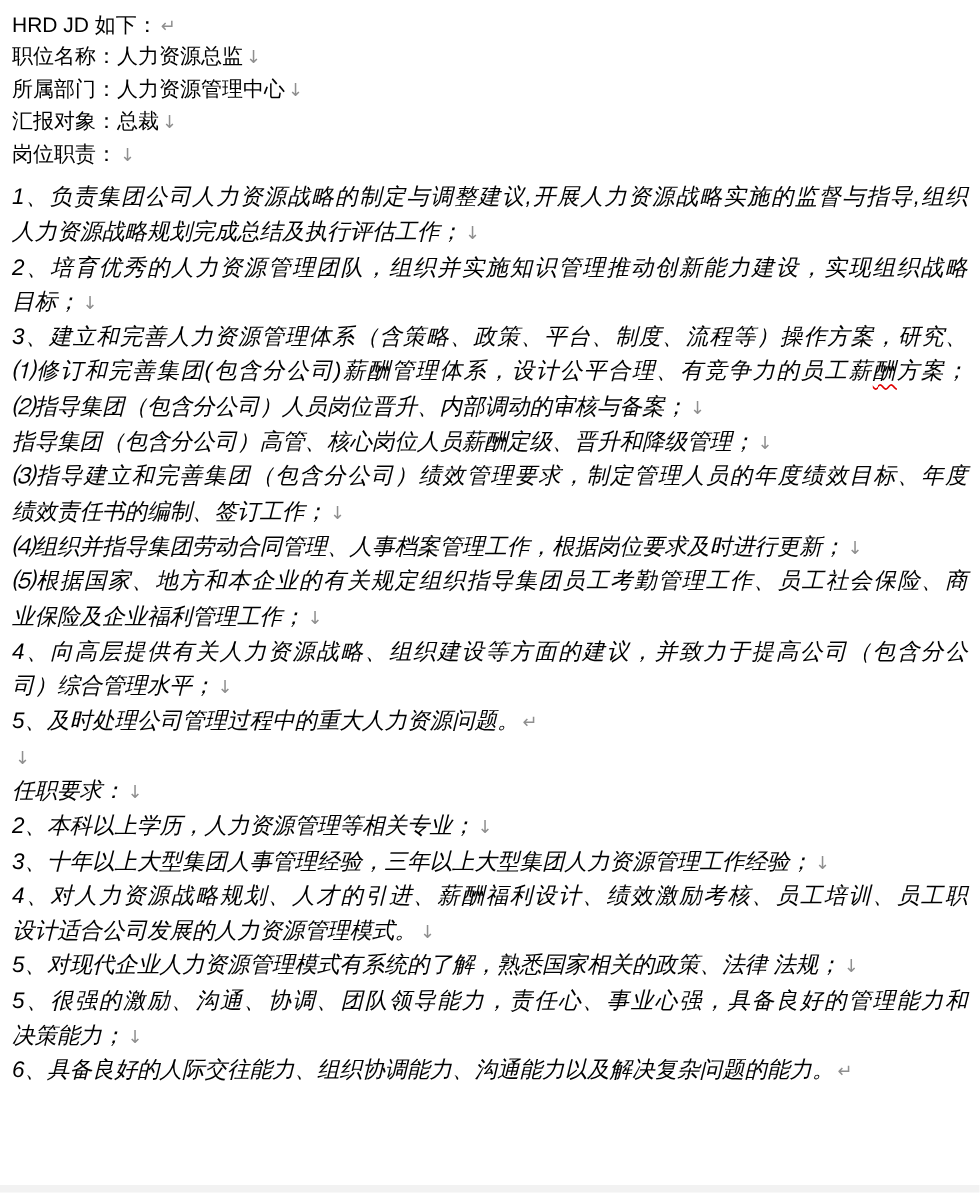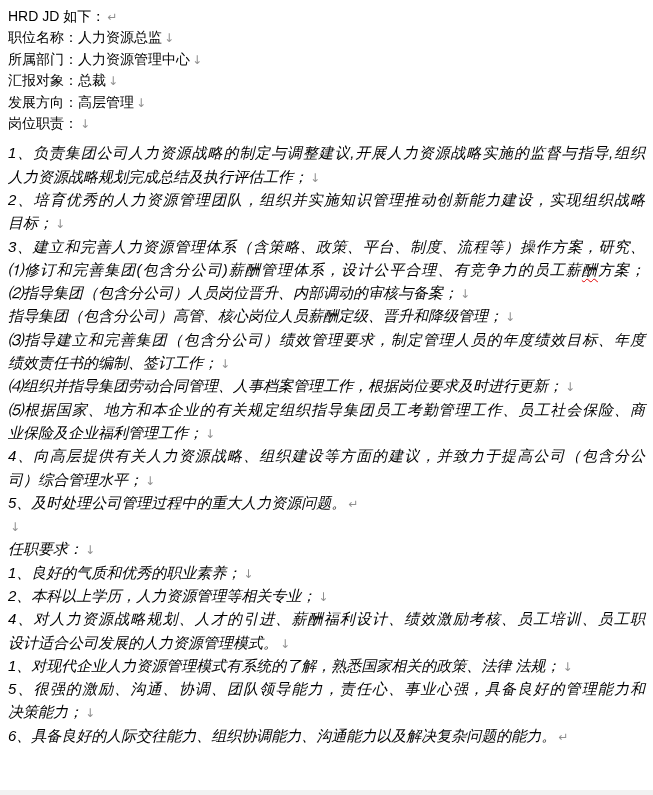--- a/index.html
+++ b/index.html
@@ -68,42 +68,41 @@
   }
 </style>
 </head>
 <body>
 
 <div class="doc" style="color: rgb(0, 0, 0);">
     <div class="line header"><span>HRD JD 如下：</span><span class="mark" style="color: rgb(143, 143, 143);">↵</span></div>
     <div class="line header"><span>职位名称：人力资源总监</span><span class="mark" style="color: rgb(143, 143, 143);">↓</span></div>
     <div class="line header"><span>所属部门：人力资源管理中心</span><span class="mark" style="color: rgb(143, 143, 143);">↓</span></div>
     <div class="line header"><span>汇报对象：总裁</span><span class="mark" style="color: rgb(143, 143, 143);">↓</span></div>
-    <div class="line header"><span>发展方向：高层管理</span><span class="mark" style="color: rgb(143, 143, 143);">↓</span></div>
     <div class="line header"><span>岗位职责：</span><span class="mark" style="color: rgb(143, 143, 143);">↓</span></div>
     <div class="line body fill first-body"><span>1、负责集团公司人力资源战略的制定与调整建议,开展人力资源战略实施的监督与指导,组织</span></div>
     <div class="line body"><span>人力资源战略规划完成总结及执行评估工作；</span><span class="mark" style="color: rgb(143, 143, 143);">↓</span></div>
     <div class="line body fill"><span>2、培育优秀的人力资源管理团队，组织并实施知识管理推动创新能力建设，实现组织战略</span></div>
     <div class="line body"><span>目标；</span><span class="mark" style="color: rgb(143, 143, 143);">↓</span></div>
     <div class="line body fill"><span>3、建立和完善人力资源管理体系（含策略、政策、平台、制度、流程等）操作方案，研究、</span></div>
     <div class="line body fill"><span>⑴修订和完善集团(包含分公司)薪酬管理体系，设计公平合理、有竞争力的员工薪</span><span class="misspell">酬</span><span>方案；</span></div>
     <div class="line body"><span>⑵指导集团（包含分公司）人员岗位晋升、内部调动的审核与备案；</span><span class="mark" style="color: rgb(143, 143, 143);">↓</span></div>
     <div class="line body"><span>指导集团（包含分公司）高管、核心岗位人员薪酬定级、晋升和降级管理；</span><span class="mark" style="color: rgb(143, 143, 143);">↓</span></div>
     <div class="line body fill"><span>⑶指导建立和完善集团（包含分公司）绩效管理要求，制定管理人员的年度绩效目标、年度</span></div>
     <div class="line body"><span>绩效责任书的编制、签订工作；</span><span class="mark" style="color: rgb(143, 143, 143);">↓</span></div>
     <div class="line body"><span>⑷组织并指导集团劳动合同管理、人事档案管理工作，根据岗位要求及时进行更新；</span><span class="mark" style="color: rgb(143, 143, 143);">↓</span></div>
     <div class="line body fill"><span>⑸根据国家、地方和本企业的有关规定组织指导集团员工考勤管理工作、员工社会保险、商</span></div>
     <div class="line body"><span>业保险及企业福利管理工作；</span><span class="mark" style="color: rgb(143, 143, 143);">↓</span></div>
     <div class="line body fill"><span>4、向高层提供有关人力资源战略、组织建设等方面的建议，并致力于提高公司（包含分公</span></div>
     <div class="line body"><span>司）综合管理水平；</span><span class="mark" style="color: rgb(143, 143, 143);">↓</span></div>
     <div class="line body"><span>5、及时处理公司管理过程中的重大人力资源问题。</span><span class="mark" style="color: rgb(143, 143, 143);">↵</span></div>
     <div class="line body"><span></span><span class="mark" style="color: rgb(143, 143, 143);">↓</span></div>
     <div class="line body"><span>任职要求：</span><span class="mark" style="color: rgb(143, 143, 143);">↓</span></div>
-    <div class="line body"><span>1、良好的气质和优秀的职业素养；</span><span class="mark" style="color: rgb(143, 143, 143);">↓</span></div>
     <div class="line body"><span>2、本科以上学历，人力资源管理等相关专业；</span><span class="mark" style="color: rgb(143, 143, 143);">↓</span></div>
+    <div class="line body"><span>3、十年以上大型集团人事管理经验，三年以上大型集团人力资源管理工作经验；</span><span class="mark" style="color: rgb(143, 143, 143);">↓</span></div>
     <div class="line body fill"><span>4、对人力资源战略规划、人才的引进、薪酬福利设计、绩效激励考核、员工培训、员工职</span></div>
     <div class="line body"><span>设计适合公司发展的人力资源管理模式。</span><span class="mark" style="color: rgb(143, 143, 143);">↓</span></div>
-    <div class="line body"><span>1、对现代企业人力资源管理模式有系统的了解，熟悉国家相关的政策、法律 法规；</span><span class="mark" style="color: rgb(143, 143, 143);">↓</span></div>
+    <div class="line body"><span>5、对现代企业人力资源管理模式有系统的了解，熟悉国家相关的政策、法律 法规；</span><span class="mark" style="color: rgb(143, 143, 143);">↓</span></div>
     <div class="line body fill"><span>5、很强的激励、沟通、协调、团队领导能力，责任心、事业心强，具备良好的管理能力和</span></div>
     <div class="line body"><span>决策能力；</span><span class="mark" style="color: rgb(143, 143, 143);">↓</span></div>
     <div class="line body"><span>6、具备良好的人际交往能力、组织协调能力、沟通能力以及解决复杂问题的能力。</span><span class="mark" style="color: rgb(143, 143, 143);">↵</span></div>
   </div>
 <div class="bottom-strip"></div>
 
 </body></html>

